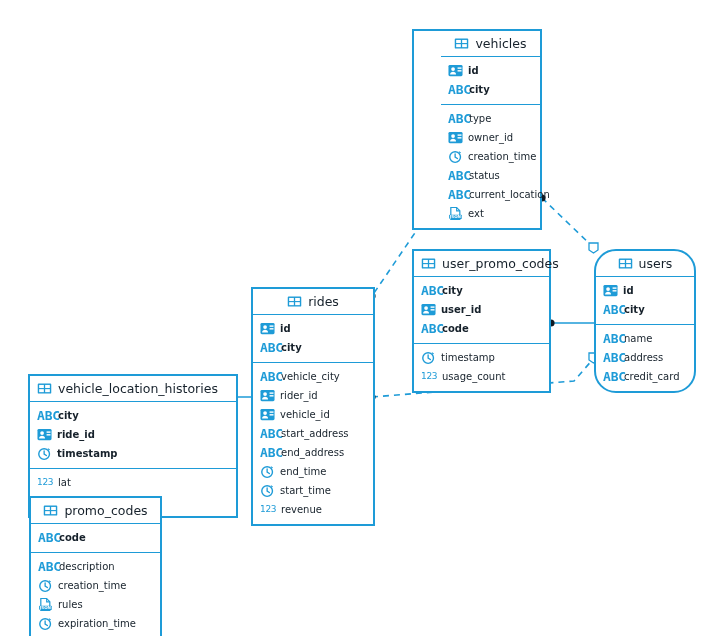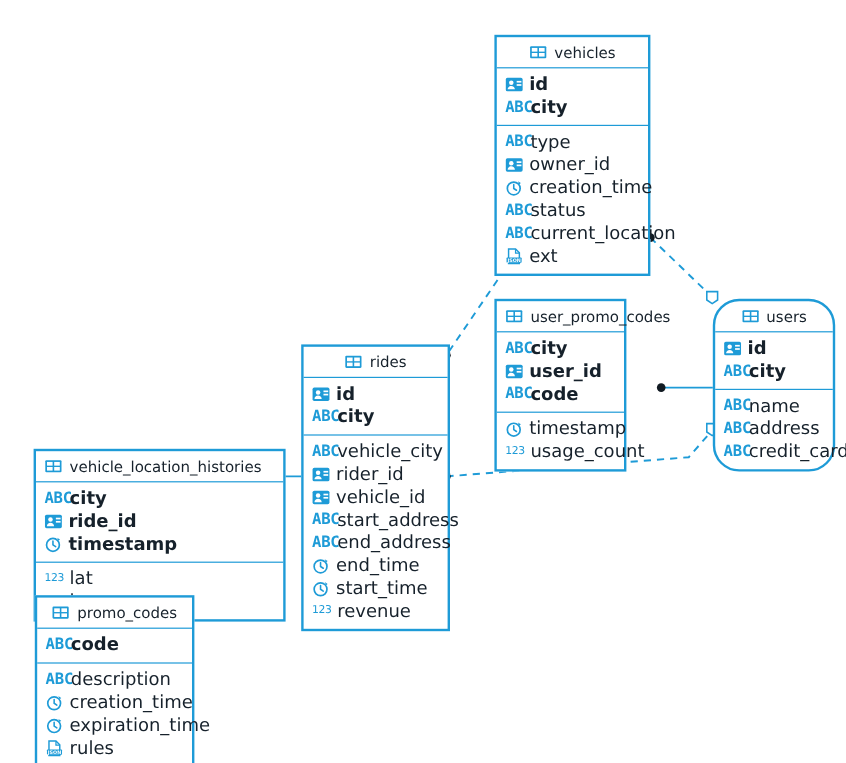--- a/index.html
+++ b/index.html
@@ -67,21 +67,21 @@
 
   .field-row {
     display: flex;
     align-items: center;
     gap: 5px;
     padding: 0 7px;
     height: 19px;
     white-space: nowrap;
   }
   .field-name {
-    font-size: 15px;
+    font-size: 10px;
     color: #16212b;
     line-height: 1;
     text-align: center;
   }
   .keys .field-name {
     font-weight: bold;
   }
 
   
   .ico {
@@ -140,21 +140,21 @@
         <circle cx="372" cy="397" r="3.6" fill="#111a22"></circle>
         <path d="M589 353 h9 v7 l-4.5 3 l-4.5 -3 z" fill="#ffffff" stroke="#1E9BD7" stroke-width="1.3"></path>
       </g>
       <g>
         <polyline points="213,397 251,397" fill="none" stroke="#1E9BD7" stroke-width="1.6"></polyline>
         <circle cx="213" cy="397" r="3.6" fill="#111a22"></circle>
       </g>
     </svg>
 
   <div id="tables-layer">
-      <div class="table-box" style="left: 412px; top: 29px; width: 130px;">
+      <div class="table-box" style="left: 412px; top: 29px; width: 130px; padding-left: 27px;">
         <div class="tbl-header">
           <span class="ico">
             <svg width="15" height="15" viewBox="0 0 16 16">
               <rect x="0.8" y="2.6" width="14.4" height="10.8" rx="1" fill="#1E9BD7"></rect>
               <rect x="2.3" y="4.2" width="5" height="3.3" fill="#fff"></rect>
               <rect x="8.7" y="4.2" width="5" height="3.3" fill="#fff"></rect>
               <rect x="2.3" y="8.7" width="5" height="3.2" fill="#fff"></rect>
               <rect x="8.7" y="8.7" width="5" height="3.2" fill="#fff"></rect>
             </svg>
           </span>
@@ -219,21 +219,21 @@
                 <path d="M3 1.6h6.2l3.4 3.4v9.4H3z" fill="#fff" stroke="#1E9BD7" stroke-width="1.3"></path>
                 <path d="M9.2 1.8v3.4h3.3" fill="none" stroke="#1E9BD7" stroke-width="1.1"></path>
                 <rect x="1.2" y="9.2" width="13.4" height="4.6" rx="0.6" fill="#1E9BD7"></rect>
                 <text x="7.9" y="12.9" font-size="4.3" font-family="DejaVu Sans, sans-serif" font-weight="bold" fill="#fff" text-anchor="middle">JSON</text>
               </svg>
             </span>
             <span class="field-name">ext</span>
           </div>
         </div>
       </div>
-      <div class="table-box" style="left: 412px; top: 249px; width: 110px;">
+      <div class="table-box" style="left: 412px; top: 249px; width: 139px;">
         <div class="tbl-header left-align">
           <span class="ico">
             <svg width="15" height="15" viewBox="0 0 16 16">
               <rect x="0.8" y="2.6" width="14.4" height="10.8" rx="1" fill="#1E9BD7"></rect>
               <rect x="2.3" y="4.2" width="5" height="3.3" fill="#fff"></rect>
               <rect x="8.7" y="4.2" width="5" height="3.3" fill="#fff"></rect>
               <rect x="2.3" y="8.7" width="5" height="3.2" fill="#fff"></rect>
               <rect x="8.7" y="8.7" width="5" height="3.2" fill="#fff"></rect>
             </svg>
           </span>
@@ -500,35 +500,35 @@
                 <circle cx="7.6" cy="8.6" r="5.7" fill="none" stroke="#1E9BD7" stroke-width="1.5"></circle>
                 <path d="M7.6 5.2v3.4l2.4 1.6" fill="none" stroke="#1E9BD7" stroke-width="1.4" stroke-linecap="round"></path>
                 <path d="M11.3 2.2l2.6 1.6-1.4 1.2z" fill="#1E9BD7"></path>
               </svg>
             </span>
             <span class="field-name">creation_time</span>
           </div>
           <div class="field-row">
             <span class="ico">
               <svg width="15" height="15" viewBox="0 0 16 16">
-                <circle cx="7.6" cy="8.6" r="5.7" fill="none" stroke="#1E9BD7" stroke-width="1.5"></circle>
-                <path d="M7.6 5.2v3.4l2.4 1.6" fill="none" stroke="#1E9BD7" stroke-width="1.4" stroke-linecap="round"></path>
-                <path d="M11.3 2.2l2.6 1.6-1.4 1.2z" fill="#1E9BD7"></path>
-              </svg>
-            </span>
-            <span class="field-name">expiration_time</span>
-          </div>
-          <div class="field-row">
-            <span class="ico">
-              <svg width="15" height="15" viewBox="0 0 16 16">
                 <path d="M3 1.6h6.2l3.4 3.4v9.4H3z" fill="#fff" stroke="#1E9BD7" stroke-width="1.3"></path>
                 <path d="M9.2 1.8v3.4h3.3" fill="none" stroke="#1E9BD7" stroke-width="1.1"></path>
                 <rect x="1.2" y="9.2" width="13.4" height="4.6" rx="0.6" fill="#1E9BD7"></rect>
                 <text x="7.9" y="12.9" font-size="4.3" font-family="DejaVu Sans, sans-serif" font-weight="bold" fill="#fff" text-anchor="middle">JSON</text>
               </svg>
             </span>
             <span class="field-name">rules</span>
           </div>
+          <div class="field-row">
+            <span class="ico">
+              <svg width="15" height="15" viewBox="0 0 16 16">
+                <circle cx="7.6" cy="8.6" r="5.7" fill="none" stroke="#1E9BD7" stroke-width="1.5"></circle>
+                <path d="M7.6 5.2v3.4l2.4 1.6" fill="none" stroke="#1E9BD7" stroke-width="1.4" stroke-linecap="round"></path>
+                <path d="M11.3 2.2l2.6 1.6-1.4 1.2z" fill="#1E9BD7"></path>
+              </svg>
+            </span>
+            <span class="field-name">expiration_time</span>
+          </div>
         </div>
       </div>
     </div>
 
 </div>
 
 </body></html>

